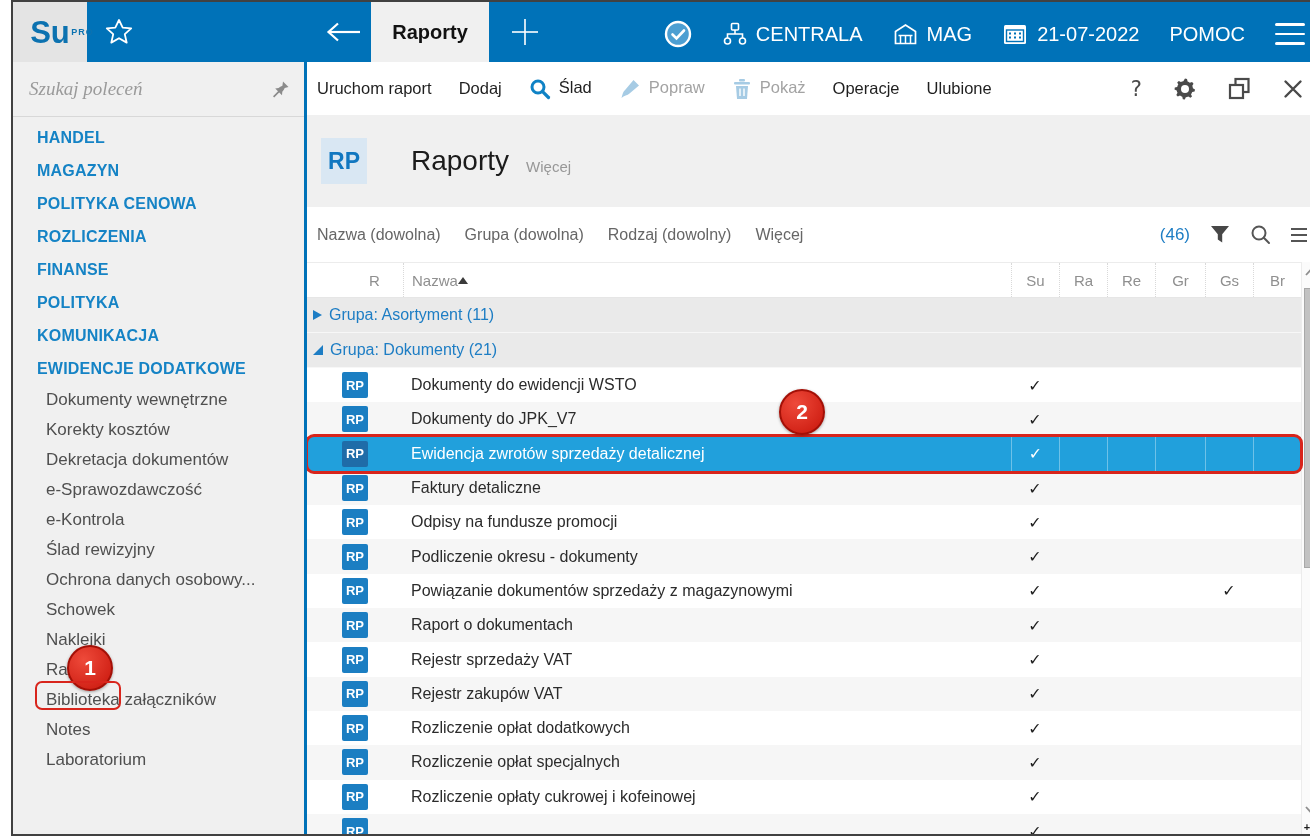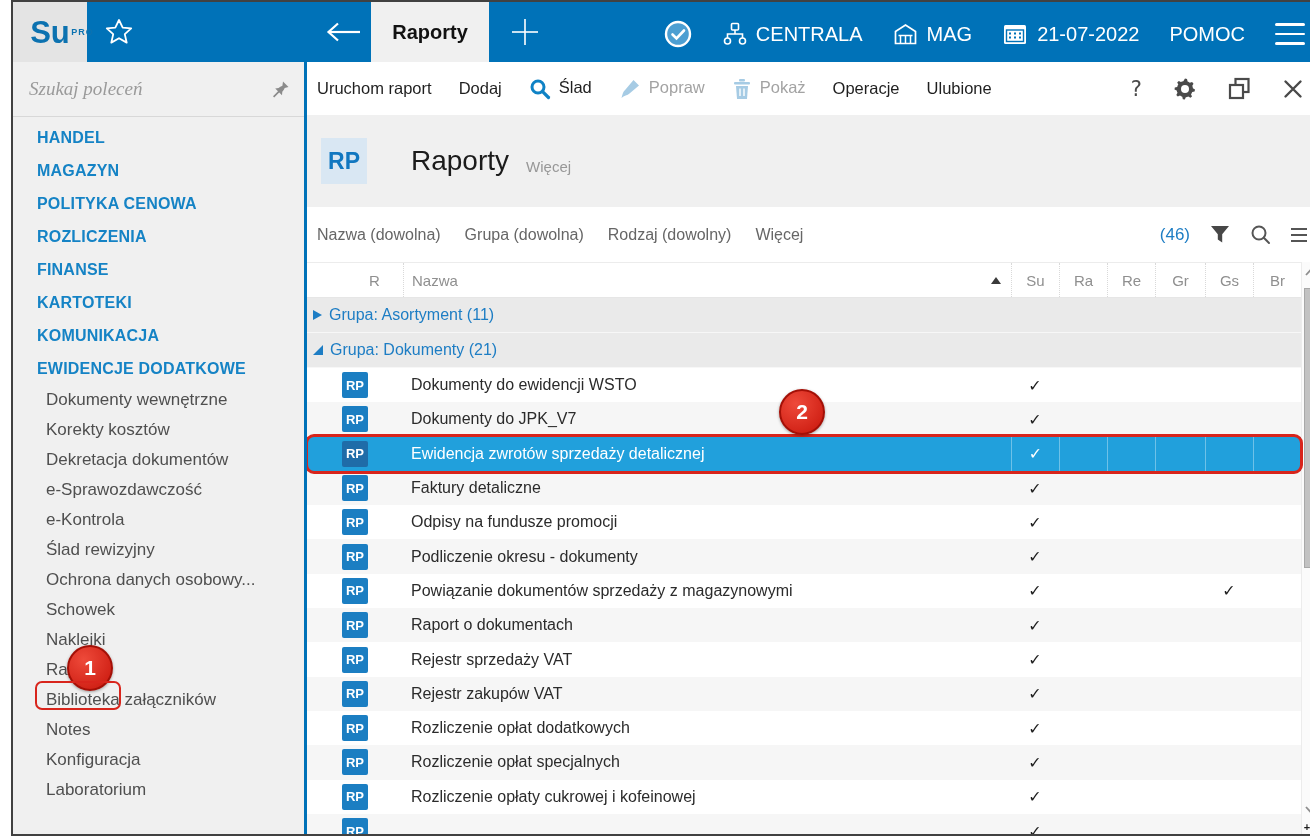--- a/index.html
+++ b/index.html
@@ -65,21 +65,21 @@
   .mini-burger { display:flex; flex-direction:column; gap:4px; }
   .mini-burger span { display:block; width:16px; height:2px; background:#555; }
 
   
   .tgrid { display:grid; grid-template-columns:96px 1fr 48px 48px 48px 50px 48px 48px; }
   #thead { height:36px; background:#fff; border-top:1px solid #ececec; border-bottom:1px solid #e6e6e6;
            width:calc(100% - 18px); color:#8f8f8f; font-size:15px; }
   #thead .th { display:flex; align-items:center; border-left:1px dotted #d9d9d9; justify-content:center; }
   #thead .th:first-child { border-left:none; }
   #thead .th-r { justify-content:flex-start; padding-left:62px; }
-  #thead .th-name { justify-content:space-between; padding:0 10px 0 8px; }
+  #thead .th-name { justify-content:flex-start; padding:0 10px 0 8px; }
   .sort-asc { width:0; height:0; border-left:5px solid transparent; border-right:5px solid transparent; border-bottom:7px solid #3a3a3a; }
 
   #rows { width:calc(100% - 18px); }
   .grow { height:35px; background:#eaeaea; display:flex; align-items:center; padding-left:6px; gap:7px;
           color:#1d7dc4; font-size:16px; border-bottom:1px solid #f7f7f7; }
   .tri-col { width:0; height:0; border-left:9px solid #1d7dc4; border-top:5.5px solid transparent; border-bottom:5.5px solid transparent; }
   .tri-exp { width:0; height:0; border-bottom:10px solid #1d7dc4; border-left:10px solid transparent; }
 
   .row { height:34.3px; align-items:center; font-size:16px; color:#2b2b2b; }
   .row:nth-child(even) { background:#f6f6f6; }
@@ -196,36 +196,35 @@
       <svg id="pin" width="19" height="19" viewBox="0 0 19 19">
         <path d="M12 1.5 L17.5 7 L13.7 8 C13.2 9.5 12.3 10.8 11.3 11.8 L11 15.2 L8.2 12.4 L3.2 17.4 L2 16.2 L7 11.2 L4.2 8.4 L7.6 8 C8.6 7 9.9 6.2 11.4 5.7 Z" fill="#8b8b8b"></path>
       </svg>
     </div>
     <nav id="nav">
       <div class="nav-sec">HANDEL</div>
       <div class="nav-sec">MAGAZYN</div>
       <div class="nav-sec">POLITYKA CENOWA</div>
       <div class="nav-sec">ROZLICZENIA</div>
       <div class="nav-sec">FINANSE</div>
-      <div class="nav-sec">KARTOTEKI</div>
+      <div class="nav-sec">POLITYKA</div>
       <div class="nav-sec">KOMUNIKACJA</div>
       <div class="nav-sec">EWIDENCJE DODATKOWE</div>
       <div class="nav-sub">Dokumenty wewnętrzne</div>
       <div class="nav-sub">Korekty kosztów</div>
       <div class="nav-sub">Dekretacja dokumentów</div>
       <div class="nav-sub">e-Sprawozdawczość</div>
       <div class="nav-sub">e-Kontrola</div>
       <div class="nav-sub">Ślad rewizyjny</div>
       <div class="nav-sub">Ochrona danych osobowy...</div>
       <div class="nav-sub">Schowek</div>
       <div class="nav-sub">Naklejki</div>
       <div class="nav-sub">Raporty</div>
       <div class="nav-sub">Biblioteka załączników</div>
       <div class="nav-sub">Notes</div>
-      <div class="nav-sub">Konfiguracja</div>
       <div class="nav-sub">Laboratorium</div>
     </nav>
   </aside>
 
   <div id="accent"></div>
 
   <main id="main">
 
     <div id="toolbar">
       <div class="tool">

